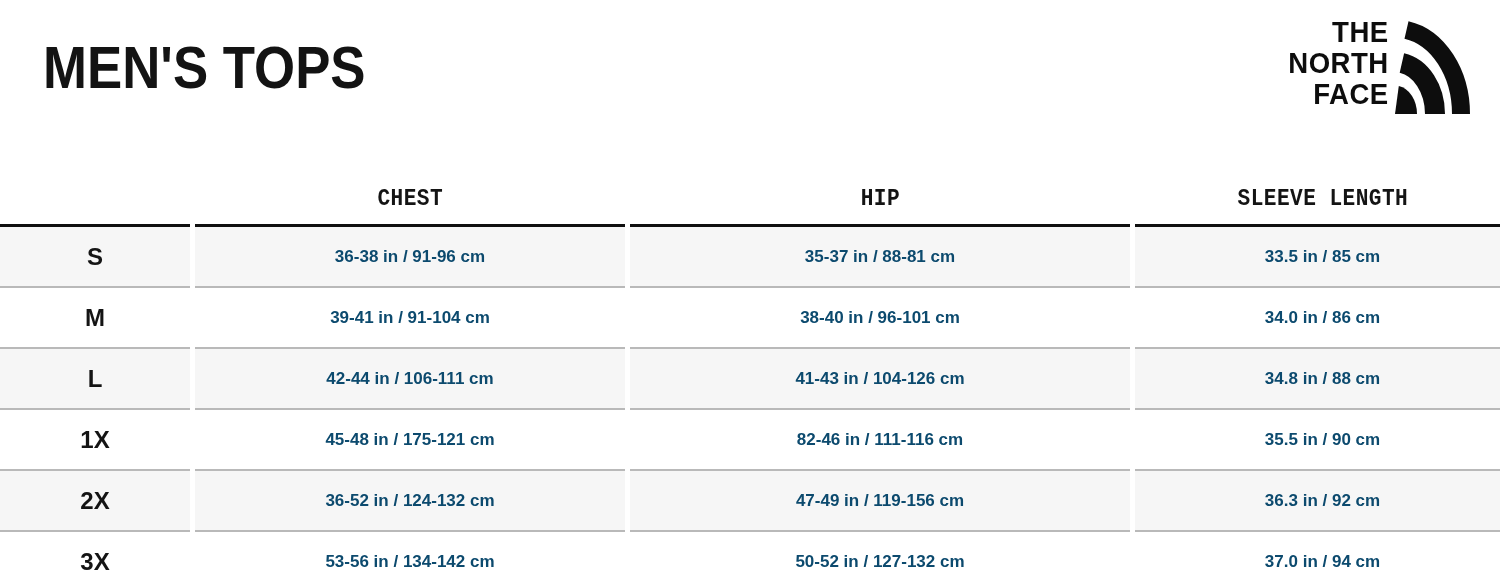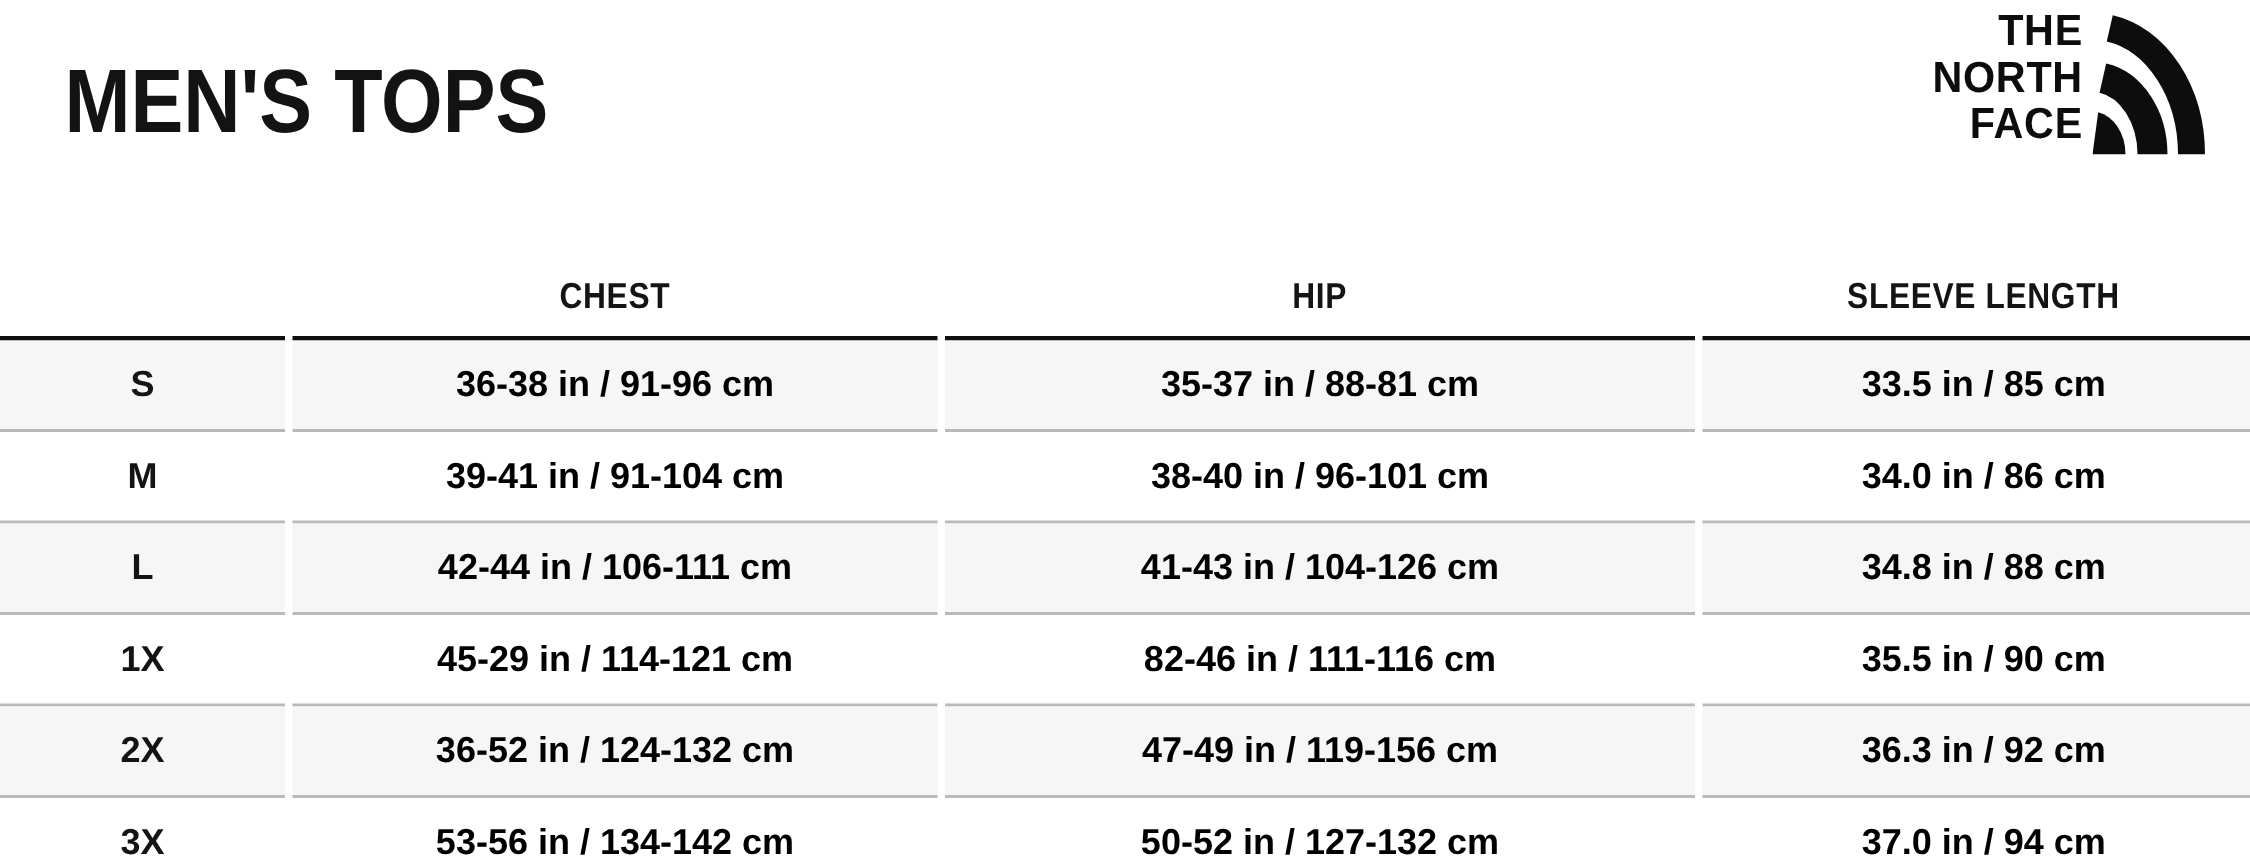--- a/index.html
+++ b/index.html
@@ -23,21 +23,21 @@
     font-weight: bold;
     color: #131313;
     line-height: 1;
     white-space: nowrap;
     transform: scaleX(0.88);
     transform-origin: left center;
     letter-spacing: 0px;
   }
   .brand-logo {
     position: absolute;
-    top: 6px;
+    top: 17px;
     right: 30px;
     display: flex;
     align-items: flex-start;
   }
   .logo-wordmark {
     text-align: right;
     font-weight: bold;
     font-size: 29px;
     line-height: 31px;
     color: #0d0d0d;
@@ -61,36 +61,37 @@
   }
   table.size-table th {
     height: 52px;
     vertical-align: middle;
     border-bottom: 3px solid #0f0f0f;
     font-size: 24px;
     font-weight: bold;
     color: #141414;
     text-align: center;
     padding: 0;
+    font-family: Liberation Mono, monospace;
   }
   .th-condensed {
     display: inline-block;
     transform: scaleX(0.88);
     transform-origin: center;
     letter-spacing: 0.5px;
     white-space: nowrap;
   }
   table.size-table td {
     height: 59px;
     border-bottom: 2px solid #b9b9b9;
     text-align: center;
     vertical-align: middle;
     font-weight: bold;
-    font-size: 24px;
-    color: #000000;
+    font-size: 17px;
+    color: #0c4a6e;
     padding: 0;
     background: #ffffff;
     white-space: nowrap;
   }
   table.size-table td.size-cell {
     font-size: 24px;
     color: #141414;
   }
   tr.stripe td { background: #f6f6f6; }
 </style>
@@ -144,21 +145,21 @@
         <td>34.0 in / 86 cm</td>
       </tr>
       <tr class="stripe">
         <td class="size-cell">L</td>
         <td>42-44 in / 106-111 cm</td>
         <td>41-43 in / 104-126 cm</td>
         <td>34.8 in / 88 cm</td>
       </tr>
       <tr>
         <td class="size-cell">1X</td>
-        <td>45-29 in / 114-121 cm</td>
+        <td>45-48 in / 175-121 cm</td>
         <td>82-46 in / 111-116 cm</td>
         <td>35.5 in / 90 cm</td>
       </tr>
       <tr class="stripe">
         <td class="size-cell">2X</td>
         <td>36-52 in / 124-132 cm</td>
         <td>47-49 in / 119-156 cm</td>
         <td>36.3 in / 92 cm</td>
       </tr>
       <tr>

